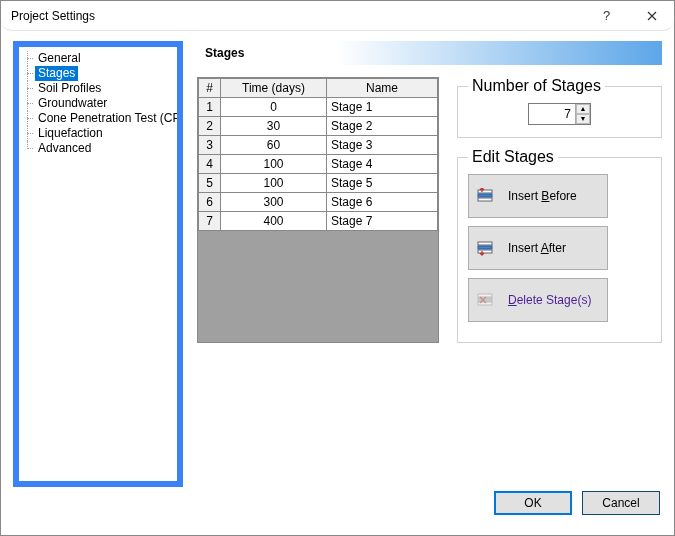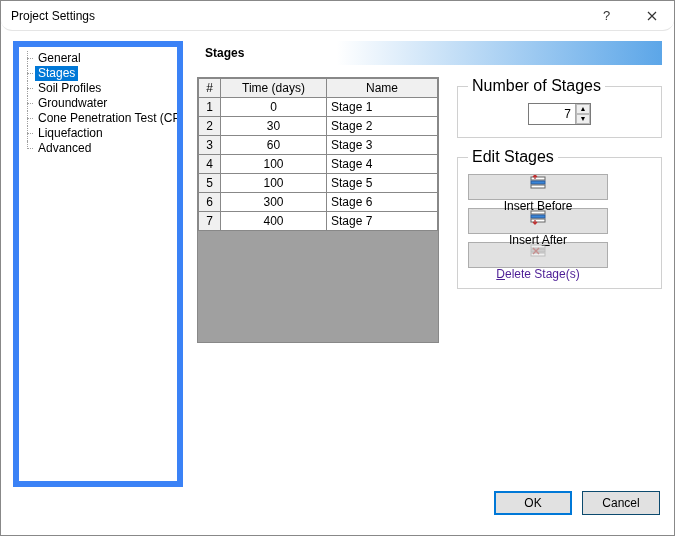--- a/index.html
+++ b/index.html
@@ -135,29 +135,28 @@
   .spinner .sp-btns {
     display: flex; flex-direction: column;
     border-left: 1px solid #aaa;
   }
   .spinner .sp-btn {
     width: 14px; height: 10px; font-size: 7px; line-height: 8px;
     text-align: center; background: #efefef; border: 1px solid #bbb;
     cursor: default;
   }
   .btn {
-    display: flex; align-items: center; gap: 8px;
-    width: 140px; height: 26px;
+    display: flex; align-items: center; gap: 15px;
+    width: 140px; height: 44px;
     border: 1px solid #adadad;
     background: #e1e1e1;
     padding: 0 8px;
     margin-bottom: 8px;
     font-size: 12px; color: #000;
     cursor: default;
-    flex-direction: column;
   }
   .btn.disabled { color: #4c1d95; }
   .btn .u { text-decoration: underline; }
   .ico { width: 16px; height: 16px; flex-shrink: 0; }
 
   .footer {
     height: 40px;
     display: flex; justify-content: flex-end; align-items: center;
     gap: 10px; padding: 0 14px 24px 0;
   }

